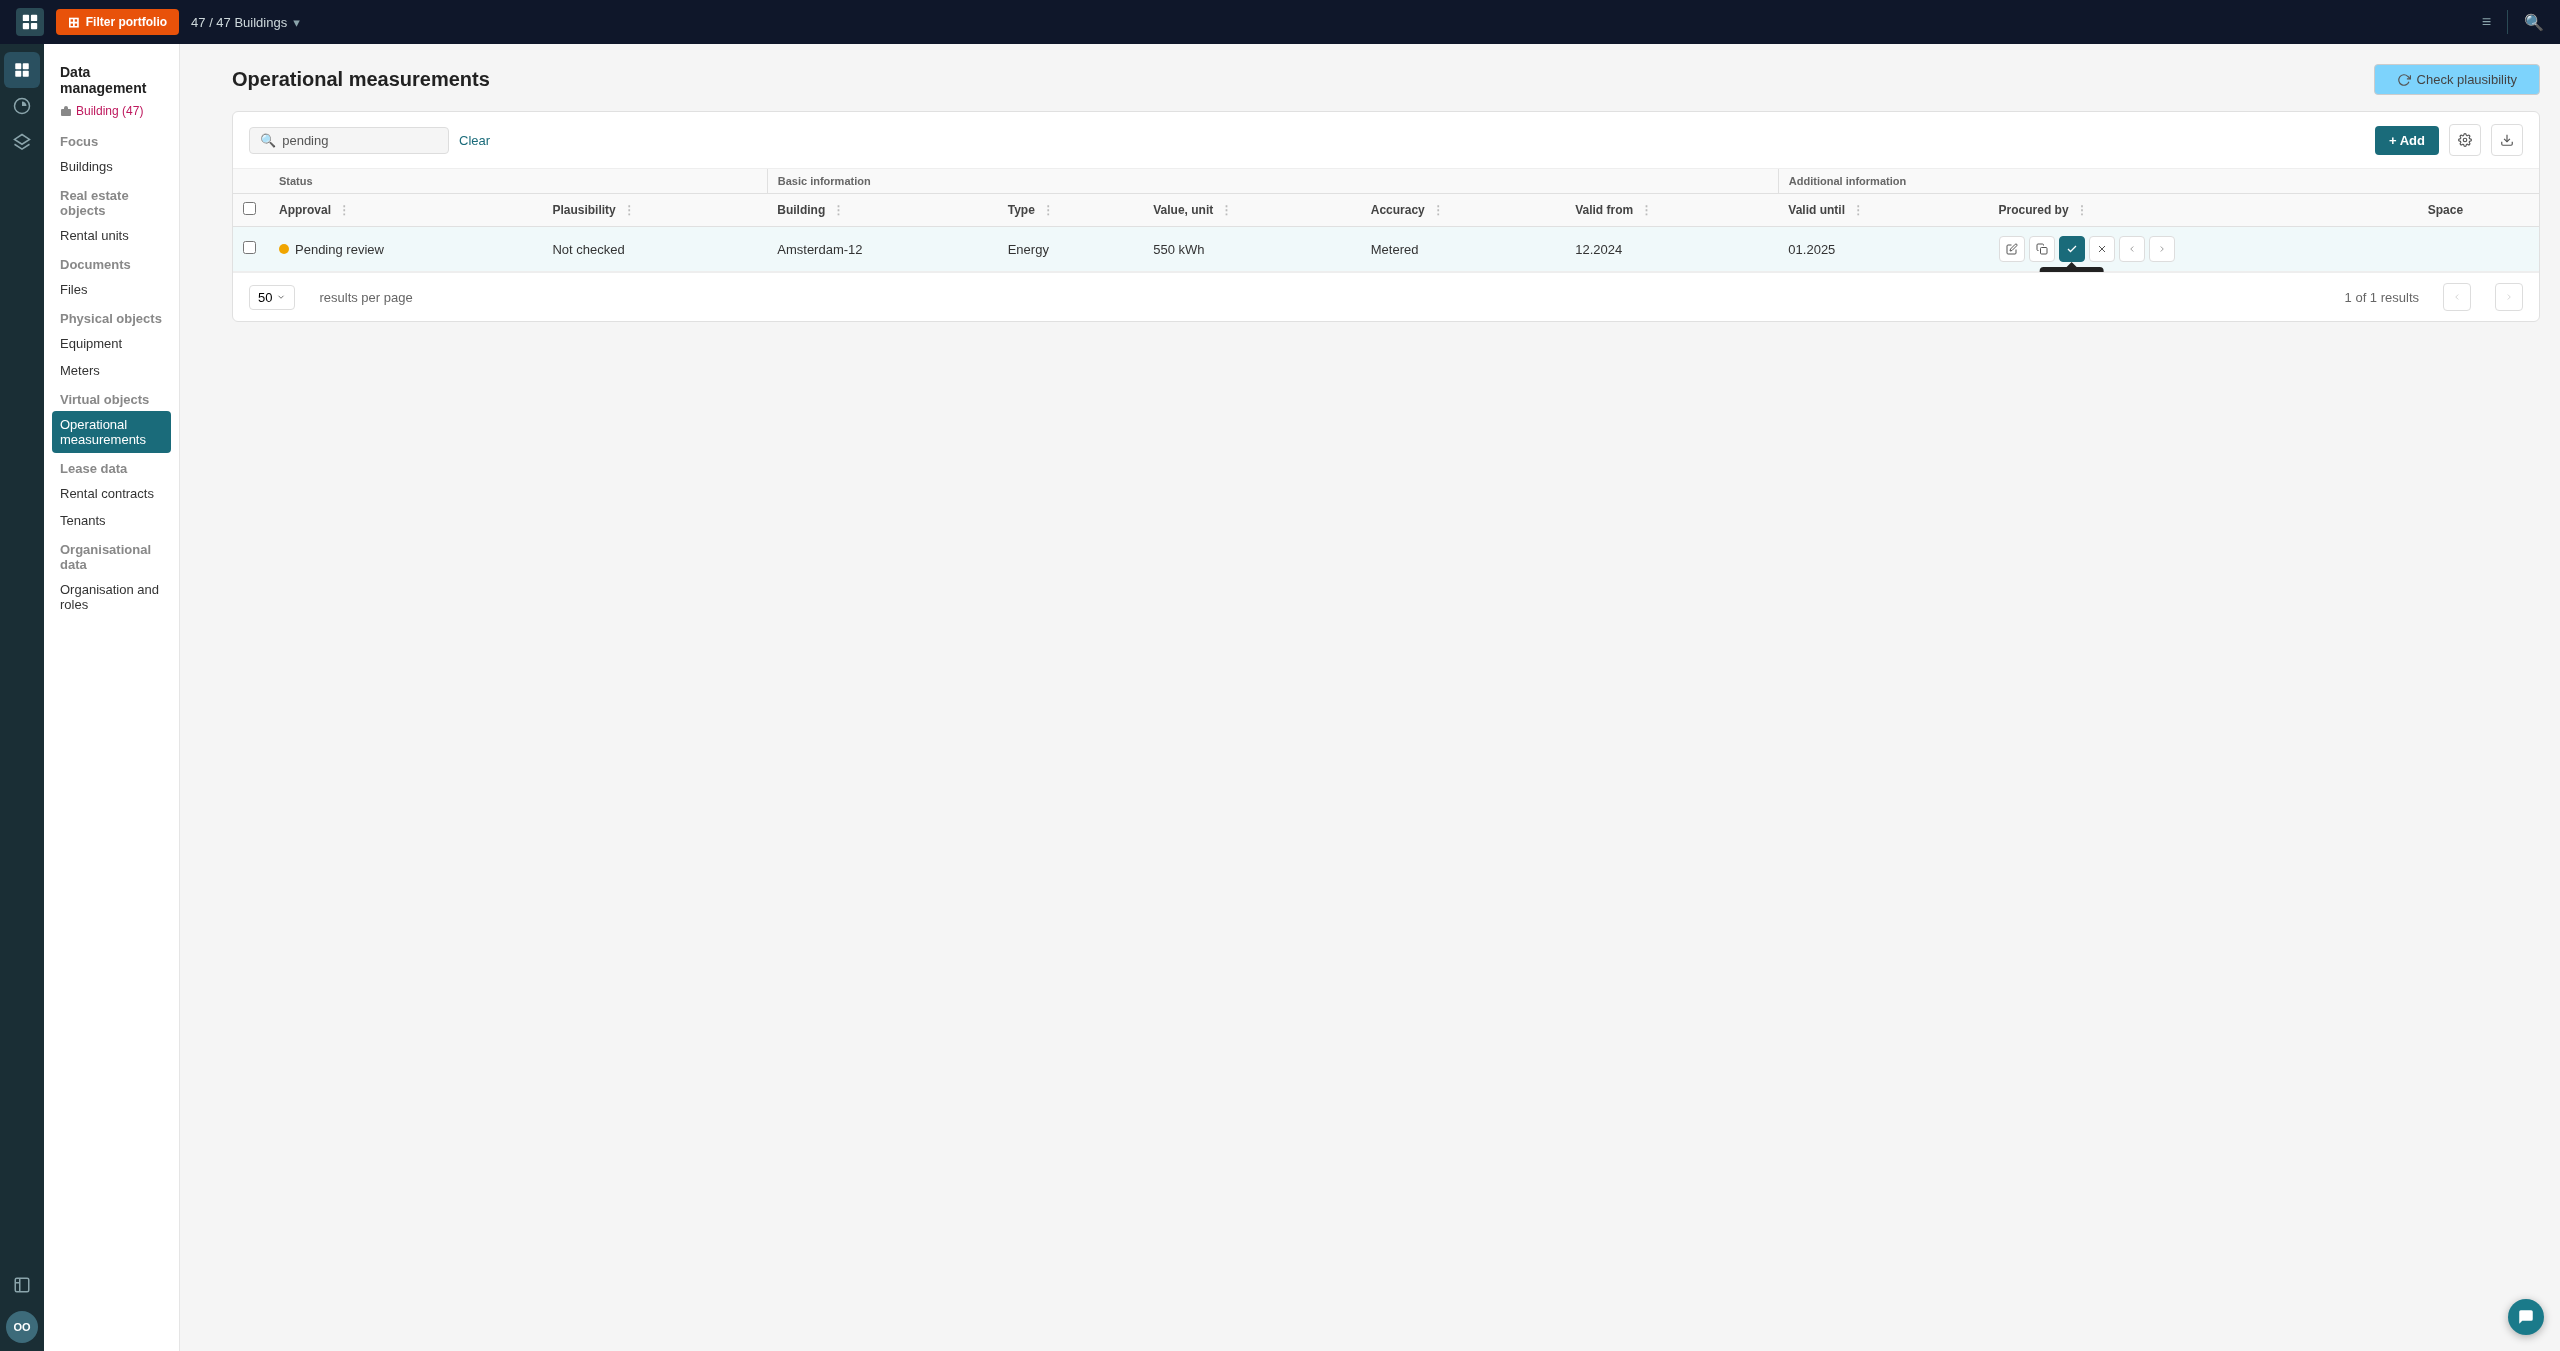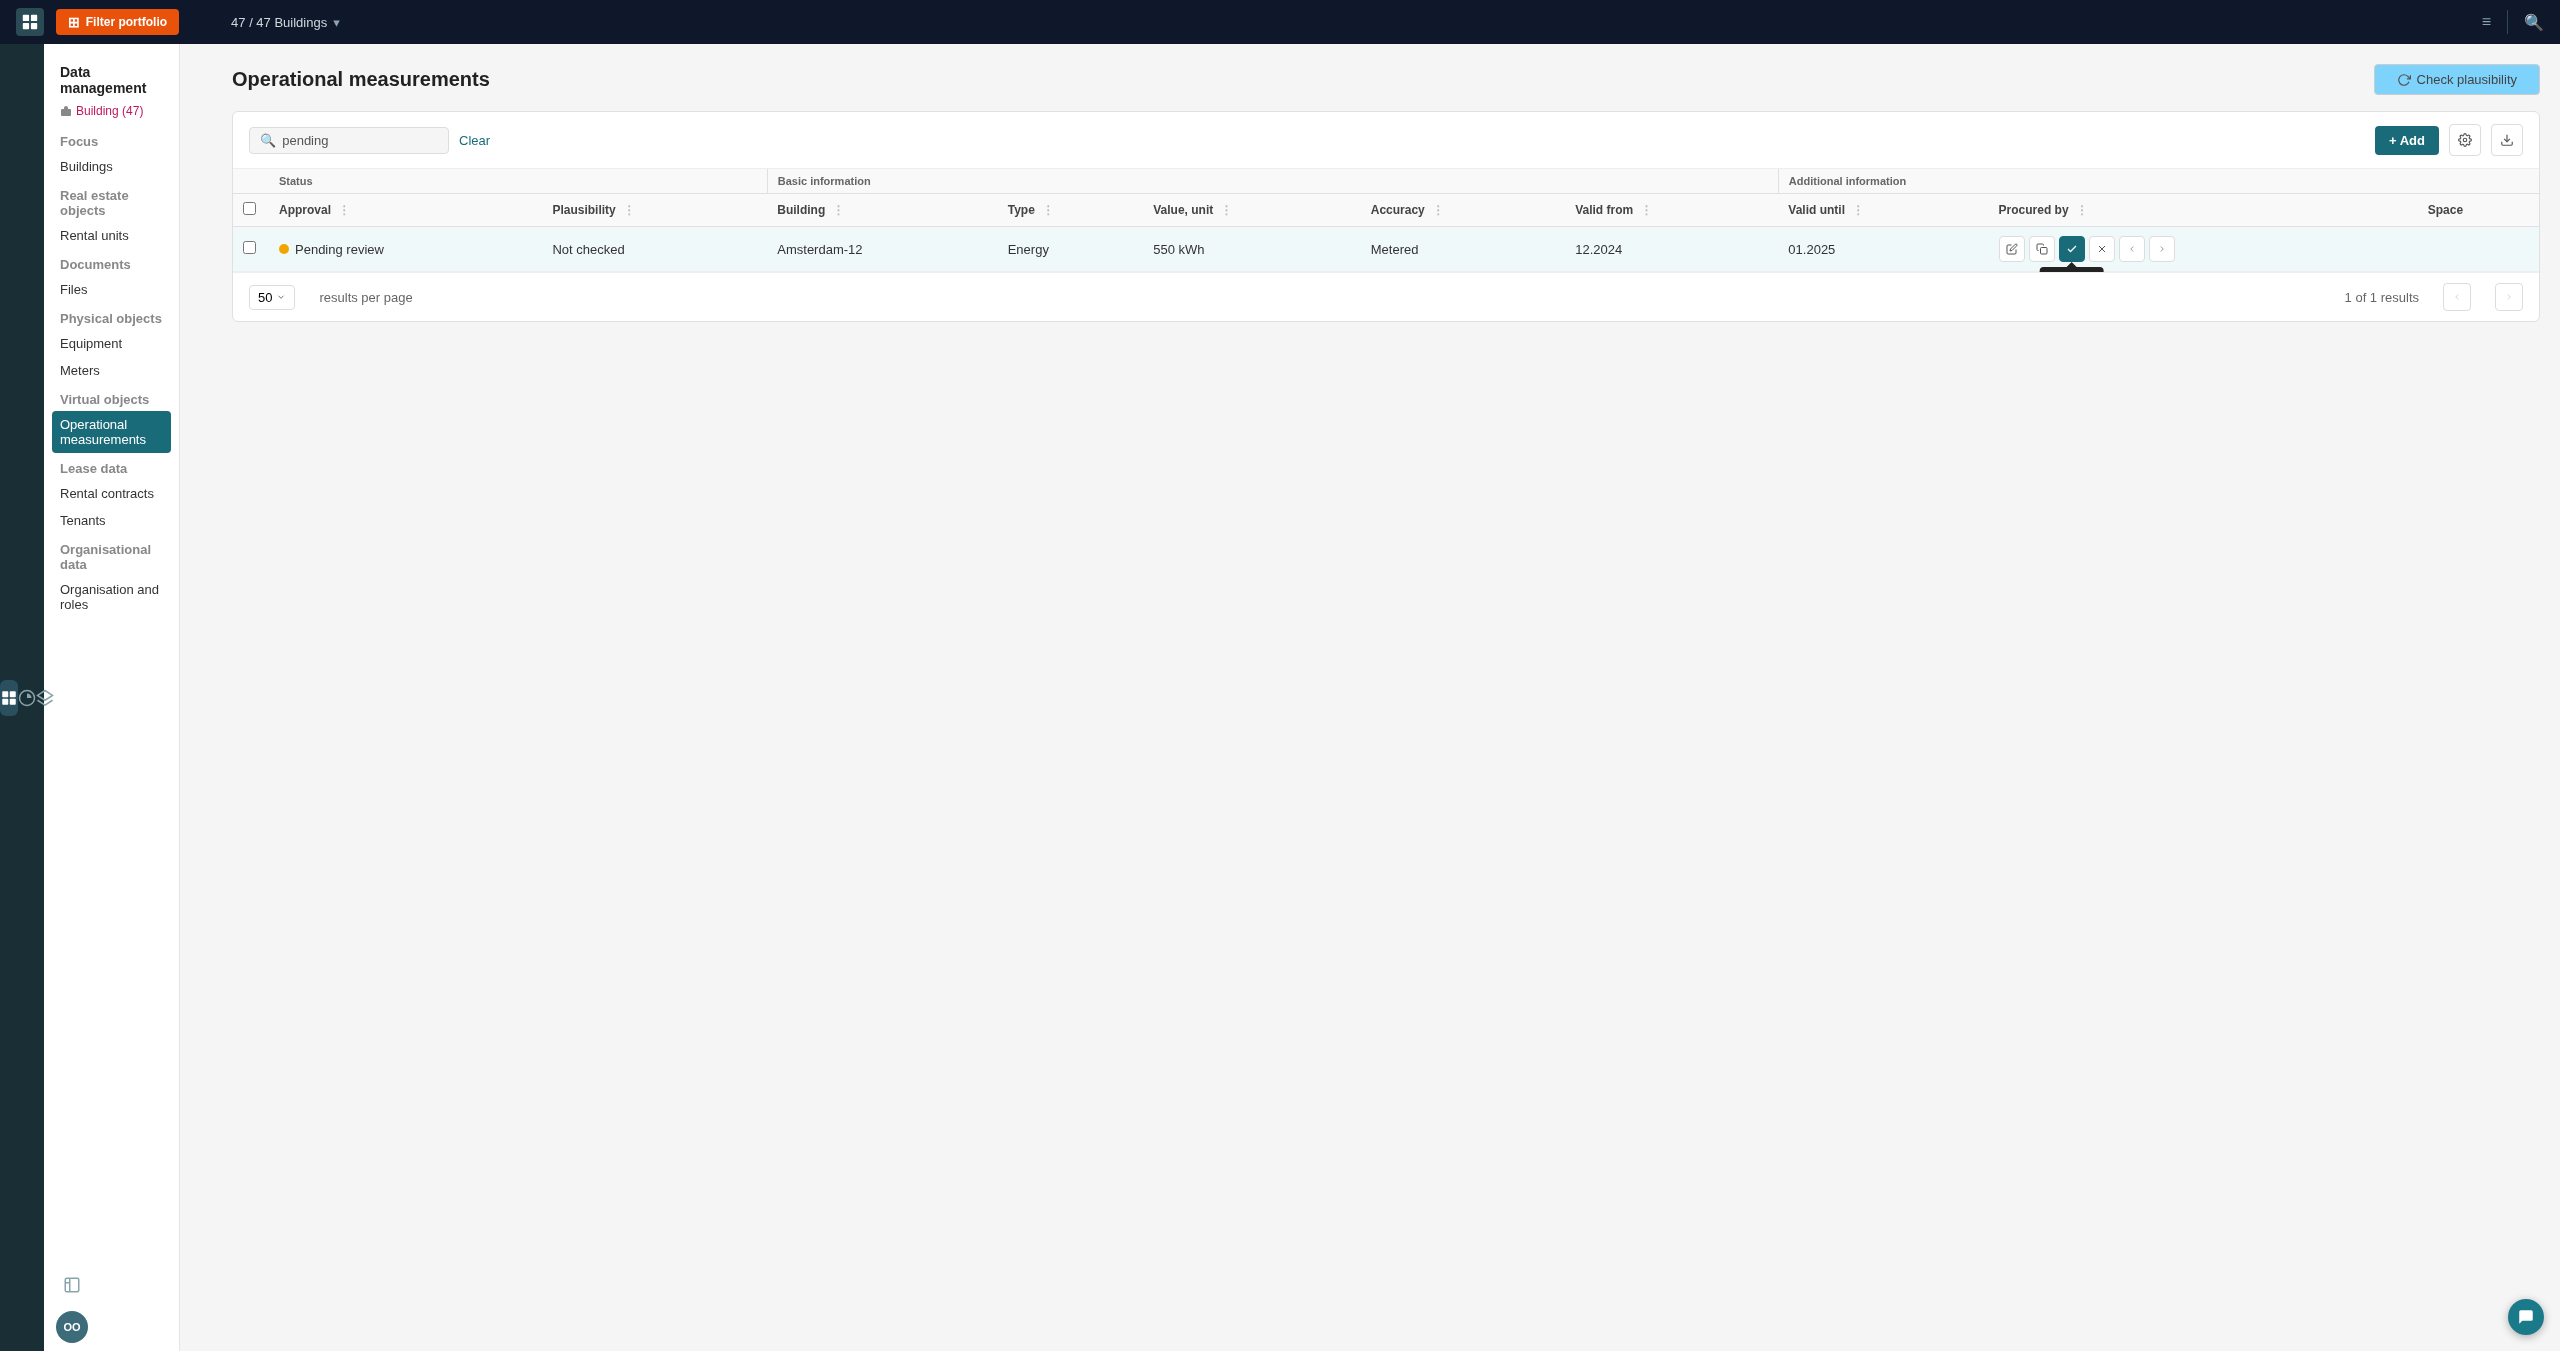--- a/index.html
+++ b/index.html
@@ -14,32 +14,32 @@
     .topbar-logo { width: 28px; height: 28px; background: #2a4a55; border-radius: 4px; display: flex; align-items: center; justify-content: center; }
     .topbar-logo svg { width: 18px; height: 18px; fill: white; }
     .filter-btn {
       background: #e8520a; color: white; border: none; border-radius: 4px;
       padding: 5px 12px; font-size: 12px; font-weight: 600; cursor: pointer;
       display: flex; align-items: center; gap: 6px;
     }
     .filter-btn::before { content: '⊞'; font-size: 14px; }
     .building-count {
       color: #cdd8db; font-size: 13px; font-weight: 500;
-      display: flex; align-items: center; gap: 6px; margin-left: 40px;
+      display: flex; align-items: center; gap: 6px;
     }
     .building-count .chevron { color: #8aa4ab; }
     .topbar-spacer { flex: 1; }
     .topbar-icons { display: flex; align-items: center; gap: 16px; }
     .topbar-icon { color: #8aa4ab; cursor: pointer; font-size: 16px; }
     .topbar-divider { width: 1px; height: 24px; background: #2a4a55; }
 
     
     .icon-sidebar {
       position: fixed; top: 44px; left: 0; bottom: 0; width: 44px;
-      background: #1a2e35; display: flex; flex-direction: row; align-items: center;
+      background: #1a2e35; display: flex; flex-direction: column; align-items: center;
       padding: 8px 0; z-index: 99;
     }
     .icon-sidebar-item {
       width: 36px; height: 36px; border-radius: 6px;
       display: flex; align-items: center; justify-content: center;
       color: #8aa4ab; cursor: pointer; font-size: 16px;
     }
     .icon-sidebar-item.active { background: #2a5060; color: white; }
     .icon-sidebar-bottom { margin-top: auto; display: flex; flex-direction: column; align-items: center; gap: 8px; }
     .avatar-btn {

